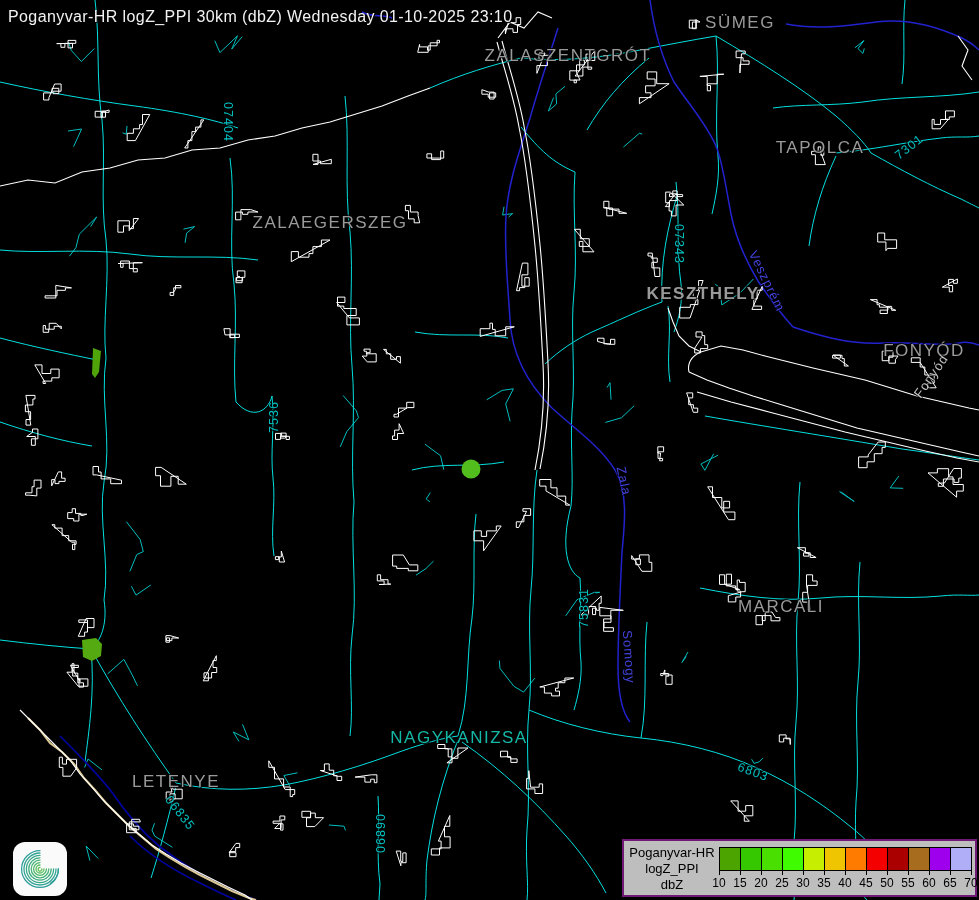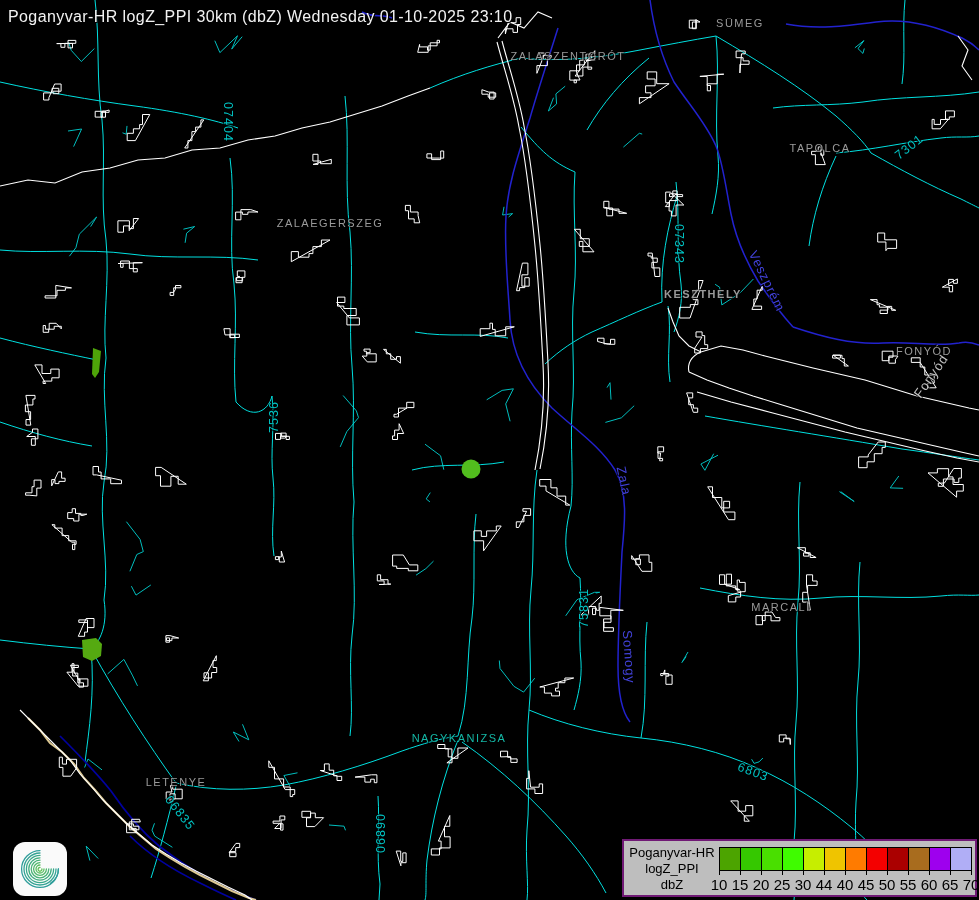--- a/index.html
+++ b/index.html
@@ -3,34 +3,34 @@
 <meta charset="utf-8">
 <style>
   html,body{margin:0;padding:0;background:#000;}
   body{width:979px;height:900px;position:relative;overflow:hidden;
        font-family:"Liberation Sans", sans-serif;}
   #map-svg{position:absolute;left:0;top:0;}
   .title{position:absolute;left:8px;top:8px;font-size:16px;color:#F2F2F2;
          letter-spacing:.4px;white-space:nowrap;text-shadow:1px 1px 0 #000;}
   .lbl{position:absolute;transform:translate(-50%,-50%);white-space:nowrap;
        text-shadow:1px 1px 1px #000, -1px -1px 1px #000;}
-  .city{font-size:11px;letter-spacing:1.5px;}
+  .city{font-size:17px;letter-spacing:1.5px;}
   .road{font-size:12.5px;letter-spacing:1px;}
   .water{font-size:13px;letter-spacing:1px;}
   .legend{position:absolute;left:622px;top:839px;width:355px;height:58px;
           border:2px solid #701a75;box-sizing:border-box;}
   .legend-text{position:absolute;left:4px;top:4px;width:88px;text-align:center;
                font-size:13px;line-height:16px;color:#000;}
   .scale{position:absolute;left:95px;top:6px;width:255px;}
   .cells{display:flex;border:1px solid #000;width:253px;box-sizing:border-box;height:24px;}
   .cells span{width:20px;height:22px;border-right:1px solid #000;display:block;}
   .cells span:last-child{border-right:none;}
   .ticksrow{position:relative;height:4px;width:253px;}
   .ticksrow i{position:absolute;top:0;width:1px;height:4px;background:#000;display:block;}
-  .numsrow{position:relative;height:16px;width:253px;font-size:15px;color:#000;}
+  .numsrow{position:relative;height:16px;width:253px;font-size:12px;color:#000;}
   .numsrow span{position:absolute;top:1px;width:24px;text-align:center;display:block;}
   .logo{position:absolute;left:13px;top:842px;width:54px;height:54px;background:#FAFAFA;
         border-radius:12px;display:flex;align-items:center;justify-content:center;}
 </style>
 </head>
 <body>
 
 <svg id="map-svg" width="979" height="900" viewBox="0 0 979 900">
 
   <g id="g-twigs" fill="none" stroke-width="1" opacity="0.85" stroke="#00E0E0">
@@ -345,21 +345,21 @@
         <i style="left: 210px;"></i>
         <i style="left: 231px;"></i>
         <i style="left: 252px;"></i>
       </div>
     <div class="numsrow" id="legend-nums">
         <span style="left: -12px;">10</span>
         <span style="left: 9px;">15</span>
         <span style="left: 30px;">20</span>
         <span style="left: 51px;">25</span>
         <span style="left: 72px;">30</span>
-        <span style="left: 93px;">44</span>
+        <span style="left: 93px;">35</span>
         <span style="left: 114px;">40</span>
         <span style="left: 135px;">45</span>
         <span style="left: 156px;">50</span>
         <span style="left: 177px;">55</span>
         <span style="left: 198px;">60</span>
         <span style="left: 219px;">65</span>
         <span style="left: 240px;">70</span>
       </div>
   </div>
 </div>

